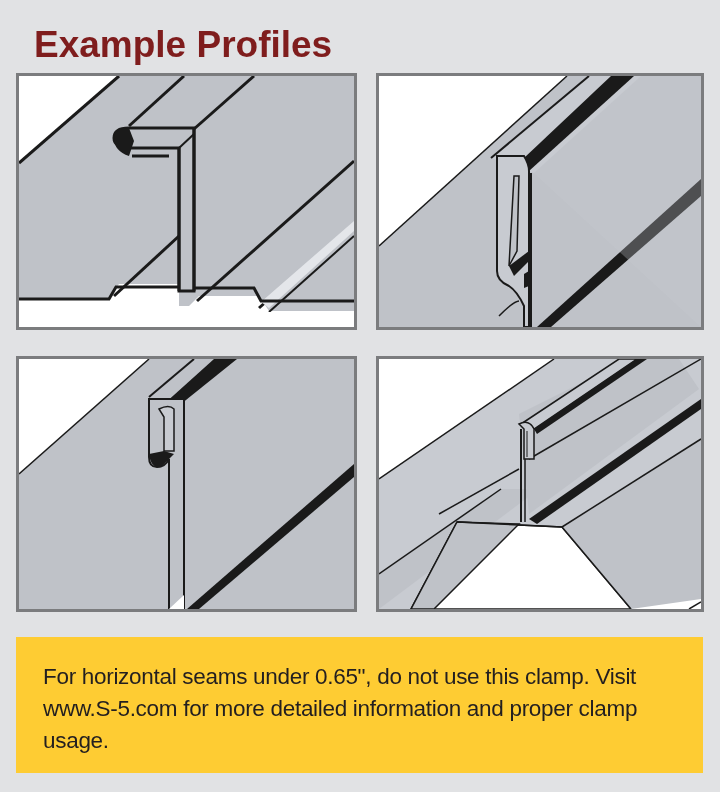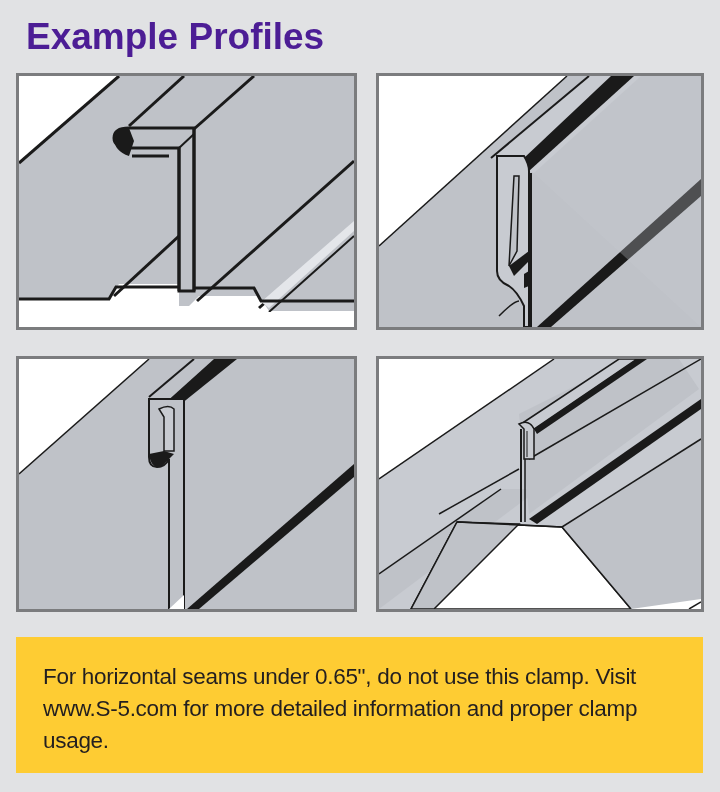--- a/index.html
+++ b/index.html
@@ -1,17 +1,17 @@
 <!DOCTYPE html>
 <html><head>
 <meta charset="utf-8">
 <style>
   html,body{margin:0;padding:0;}
   body{width:720px;height:792px;background:#e1e2e4;position:relative;overflow:hidden;font-family:"Liberation Sans",sans-serif;}
-  .title{position:absolute;left:18px;top:4px;font-size:37px;font-weight:bold;color:#4c1d95;letter-spacing:0px;margin:8px;line-height:50px;}
+  .title{position:absolute;left:18px;top:4px;font-size:37px;font-weight:bold;color:#7f1d1d;letter-spacing:0px;margin:16px;line-height:50px;}
   .panel{position:absolute;box-sizing:border-box;border:3px solid #7b7c7e;background:#fff;overflow:hidden;}
   .panel svg{display:block;width:100%;height:100%;}
   #p1{left:16px;top:73px;width:341px;height:257px;}
   #p2{left:376px;top:73px;width:328px;height:257px;}
   #p3{left:16px;top:356px;width:341px;height:256px;}
   #p4{left:376px;top:356px;width:328px;height:256px;}
   .note{position:absolute;left:16px;top:637px;width:687px;height:136px;background:#fecc33;box-sizing:border-box;padding:24px 24px 0 27px;}
   .note p{margin:0;font-size:22.5px;line-height:32px;color:#231f20;font-family:"Liberation Sans",sans-serif;letter-spacing:-0.3px;}
 </style>
 </head>

